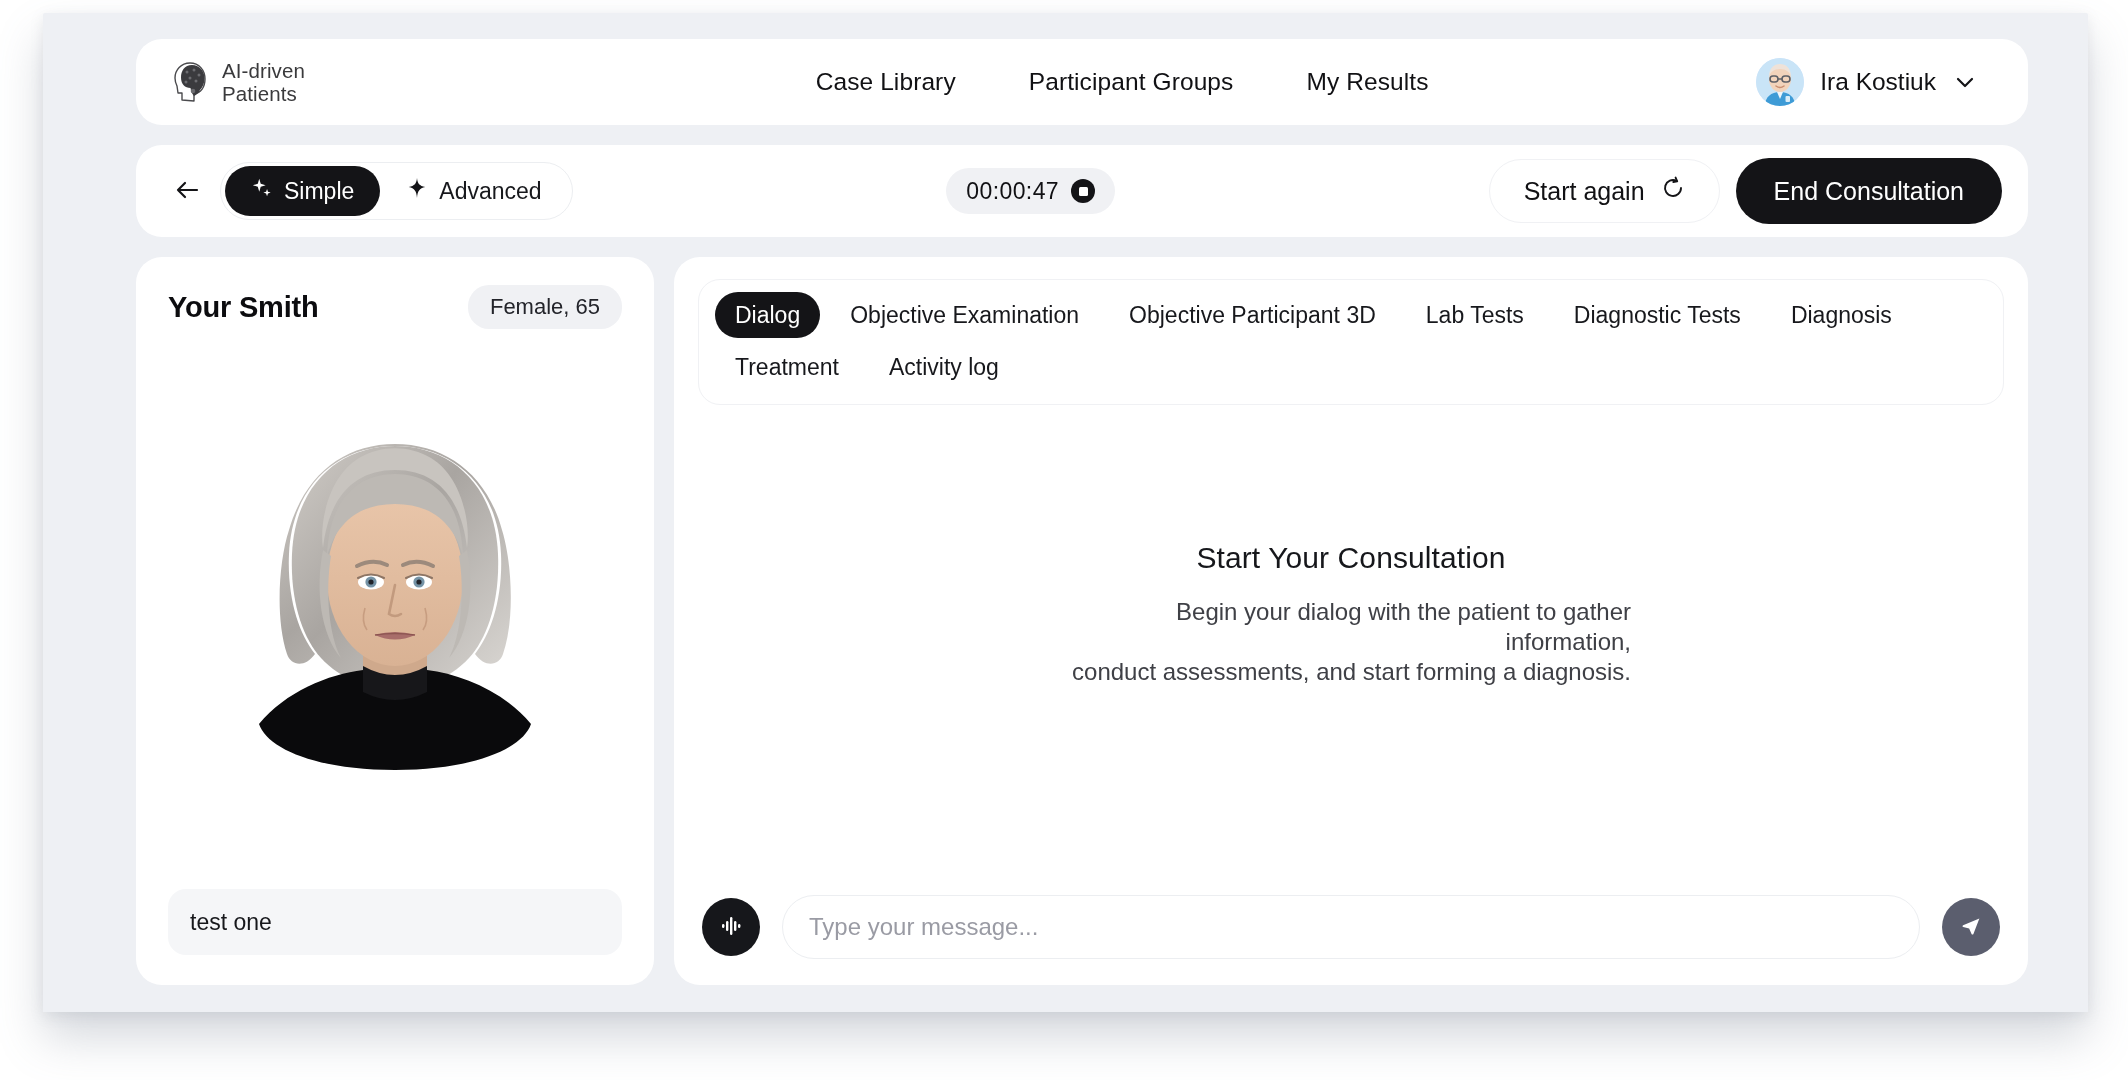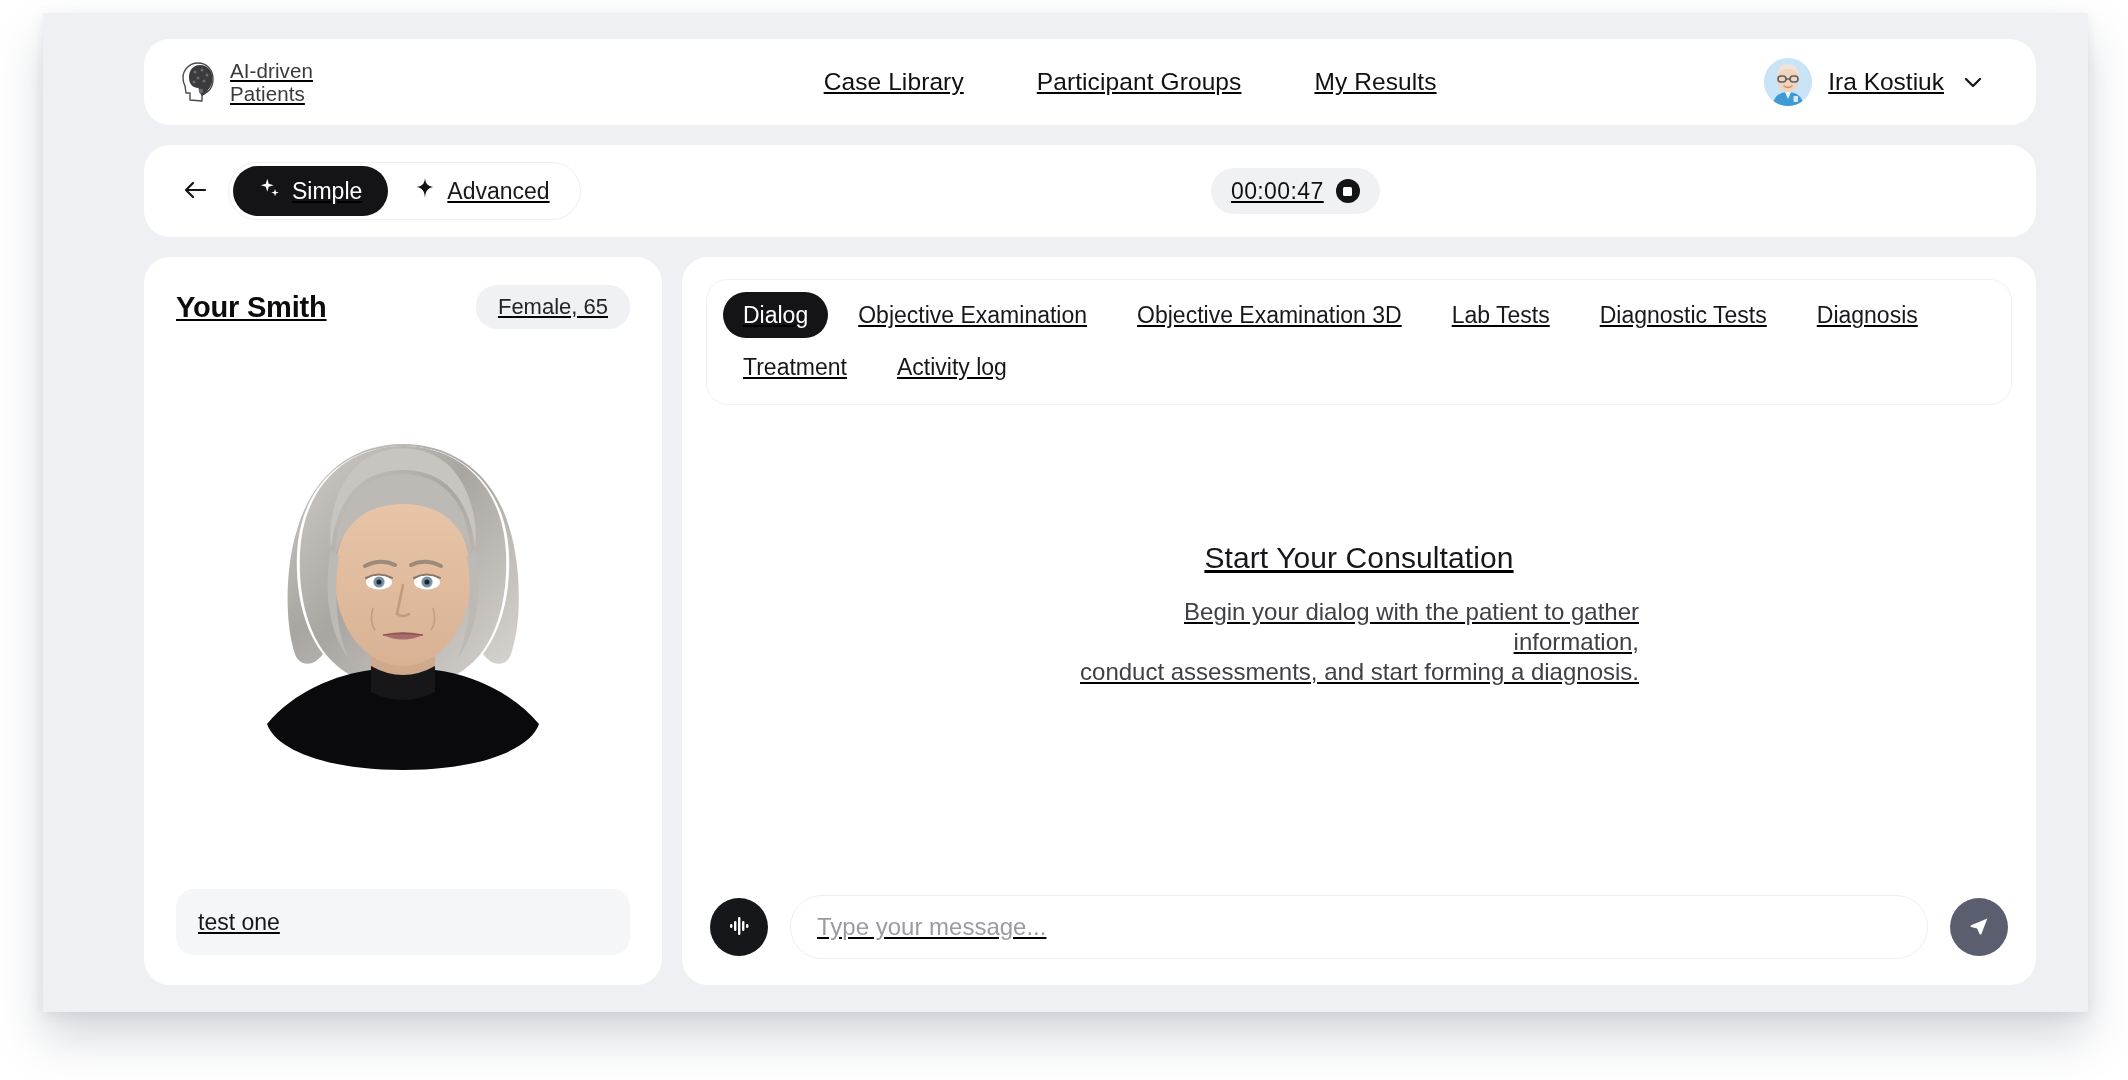--- a/index.html
+++ b/index.html
@@ -20,24 +20,23 @@
     width: 2045px;
     height: 999px;
     background: #eef0f4;
     border-radius: 2px 2px 0 0;
     box-shadow: 0 26px 46px rgba(120,128,145,0.30),
                 0 4px 14px rgba(120,128,145,0.14);
   }
 
   .app-inner {
     position: absolute;
-    left: 8px; top: 0;
+    left: 0; top: 0;
     width: 100%; height: 100%;
     padding: 26px 60px 0 93px;
-    text-decoration: underline;
   }
 
   
   .topbar {
     position: relative;
     height: 86px;
     background: #ffffff;
     border-radius: 26px;
     display: flex;
     align-items: center;
@@ -485,20 +484,32 @@
 
     <div class="timer-wrap">
       <div class="timer">
         <span class="timer-text">00:00:47</span>
         <span class="stop-dot">
               <i></i>
             </span>
       </div>
     </div>
 
+    <div class="toolbar-actions">
+      <button class="btn-ghost">
+        <span>Start again</span>
+        <span>
+          <svg viewBox="0 0 24 24" width="24" height="24">
+            <path d="M20 12 A8 8 0 1 1 15.5 4.8" fill="none" stroke="#141417" stroke-width="1.9" stroke-linecap="round"></path>
+            <path d="M14.6 1.6 L16.2 5.4 L12.3 6" fill="none" stroke="#141417" stroke-width="1.9" stroke-linecap="round" stroke-linejoin="round"></path>
+          </svg>
+        </span>
+      </button>
+      <button class="btn-dark">End Consultation</button>
+    </div>
   </div>
 
   <div class="body-row">
 
     <section class="patient-card">
 
       <div class="patient-head">
         <span class="patient-name">Your Smith</span>
         <span class="patient-meta">Female, 65</span>
       </div>
@@ -574,21 +585,21 @@
 
 
       <div class="info-box">test one</div>
     </section>
 
     <section class="consult-card">
 
       <div class="tabs">
         <button class="tab active">Dialog</button>
         <button class="tab">Objective Examination</button>
-        <button class="tab">Objective Examination 3D</button>
+        <button class="tab">Objective Participant 3D</button>
         <button class="tab">Lab Tests</button>
         <button class="tab">Diagnostic Tests</button>
         <button class="tab">Diagnosis</button>
         <button class="tab">Treatment</button>
         <button class="tab">Activity log</button>
       </div>
 
       <div class="empty-state">
         <div class="empty-title">Start Your Consultation</div>
         <div class="empty-sub">Begin your dialog with the patient to gather information,

